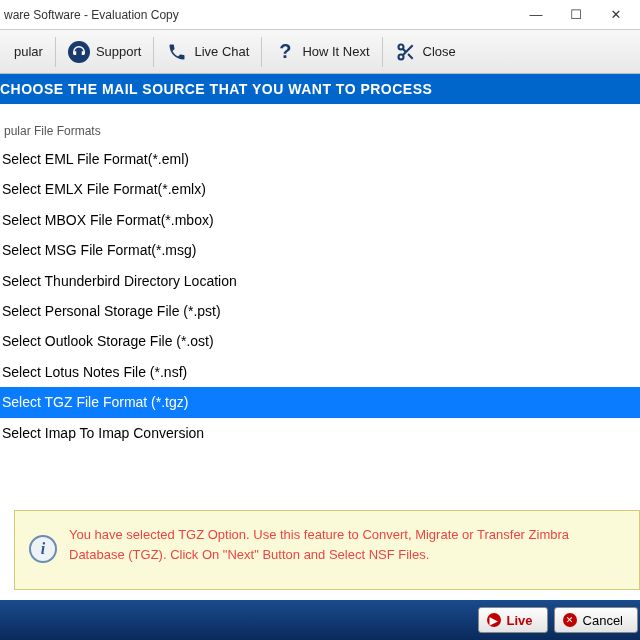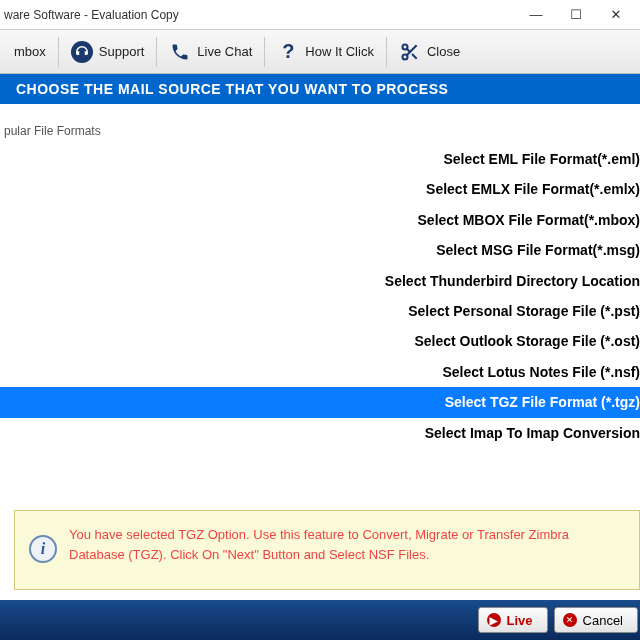--- a/index.html
+++ b/index.html
@@ -11,26 +11,26 @@
 .win-btn { width: 40px; height: 28px; display: flex; align-items: center; justify-content: center; font-size: 13px; color: #333; cursor: pointer; }
 
 .toolbar { height: 44px; background: linear-gradient(#f8f8f8,#e8e8e8); border-bottom: 1px solid #bbb; display: flex; align-items: center; padding: 0 4px; }
 .tool-item { display: flex; align-items: center; gap: 6px; padding: 4px 10px; font-size: 13px; color: #222; cursor: pointer; border-radius: 3px; }
 .tool-sep { width: 1px; height: 30px; background: #c8c8c8; margin: 0 2px; }
 .icon-circle { width: 22px; height: 22px; border-radius: 50%; background: #1a3a6e; display: flex; align-items: center; justify-content: center; color: #fff; font-size: 12px; font-weight: bold; }
 .icon-phone { width: 22px; height: 22px; display: flex; align-items: center; justify-content: center; color: #1a3a6e; }
 .icon-q { width: 22px; height: 22px; display: flex; align-items: center; justify-content: center; color: #1a3a6e; font-size: 20px; font-weight: bold; }
 .icon-x { width: 22px; height: 22px; display: flex; align-items: center; justify-content: center; color: #1a3a6e; }
 
-.banner { height: 30px; background: #0066cc; color: #fff; font-size: 14px; font-weight: bold; letter-spacing: 0.5px; display: flex; align-items: center; padding-left: 16px; }
+.banner { height: 30px; background: #0066cc; color: #fff; font-size: 14px; font-weight: bold; letter-spacing: 0.5px; display: flex; align-items: center; padding-left: 0; }
 
 .section-title { font-size: 12px; color: #555; padding: 20px 0 6px 4px; }
 
 .format-list { }
-.format-item { font-size: 14px; font-weight: bold; color: #000; padding: 4px 0 4px 2px; cursor: pointer; line-height: 1.6; text-align: right; }
+.format-item { font-size: 14px; font-weight: normal; color: #000; padding: 4px 0 4px 2px; cursor: pointer; line-height: 1.6; }
 .format-item.selected { background: #0a7cff; color: #fff; }
 
 .info-panel { position: absolute; left: 14px; right: 0; bottom: 50px; background: #fafad8; border: 1px solid #d4c97a; padding: 14px 14px 14px 54px; min-height: 80px; }
 .info-icon { position: absolute; left: 14px; top: 24px; width: 28px; height: 28px; border-radius: 50%; background: #eef2f6; border: 2px solid #6a8bb5; display: flex; align-items: center; justify-content: center; color: #2a5a9e; font-size: 16px; font-weight: bold; font-style: italic; font-family: Georgia, serif; }
 .info-text { font-size: 13px; color: #ef4444; line-height: 1.5; }
 
 .footer { position: absolute; left: 0; right: 0; bottom: 0; height: 40px; background: linear-gradient(#1a4b8c,#0a2a5c); display: flex; align-items: center; justify-content: flex-end; padding: 0 2px; gap: 6px; }
 .wiz-btn { height: 26px; padding: 0 14px 0 8px; background: linear-gradient(#fdfdfd,#e4e4e4); border: 1px solid #888; border-radius: 3px; display: flex; align-items: center; gap: 6px; font-size: 13px; cursor: pointer; }
 .wiz-btn.next { font-weight: bold; color: #c00000; }
 .wiz-icon-next { width: 14px; height: 14px; border-radius: 50%; background: #c00000; display: flex; align-items: center; justify-content: center; color: #fff; font-size: 10px; }
@@ -43,21 +43,21 @@
   <span class="titlebar-title">ware Software - Evaluation Copy</span>
   <div class="win-controls">
     <div class="win-btn">―</div>
     <div class="win-btn">☐</div>
     <div class="win-btn">✕</div>
   </div>
 </div>
 
 <div class="toolbar">
   <div class="tool-item">
-    <span>mbox</span>
+    <span>pular</span>
   </div>
   <div class="tool-sep"></div>
   <div class="tool-item">
     <span class="icon-circle">
       <svg width="14" height="14" viewBox="0 0 24 24" fill="none" stroke="#fff" stroke-width="2.5">
           <path d="M3 14v-2a9 9 0 0 1 18 0v2"></path>
           <path d="M21 14a2 2 0 0 1-2 2h-1v-4h1a2 2 0 0 1 2 2zM3 14a2 2 0 0 0 2 2h1v-4H5a2 2 0 0 0-2 2z" fill="#fff"></path>
         </svg>
     </span>
     <span>Support</span>
@@ -67,21 +67,21 @@
     <span class="icon-phone">
       <svg width="20" height="20" viewBox="0 0 24 24" fill="#1a3a6e">
           <path d="M6.6 10.8c1.4 2.8 3.8 5.2 6.6 6.6l2.2-2.2c.3-.3.7-.4 1-.2 1.1.4 2.4.6 3.6.6.6 0 1 .4 1 1V20c0 .6-.4 1-1 1C10.6 21 3 13.4 3 4c0-.6.4-1 1-1h3.4c.6 0 1 .4 1 1 0 1.2.2 2.5.6 3.6.1.3 0 .7-.2 1l-2.2 2.2z"></path>
         </svg>
     </span>
     <span>Live Chat</span>
   </div>
   <div class="tool-sep"></div>
   <div class="tool-item">
     <span class="icon-q">?</span>
-    <span>How It Click</span>
+    <span>How It Next</span>
   </div>
   <div class="tool-sep"></div>
   <div class="tool-item">
     <span class="icon-x">
       <svg width="20" height="20" viewBox="0 0 24 24" fill="none" stroke="#1a3a6e" stroke-width="2.5">
           <circle cx="6" cy="6" r="3"></circle>
           <circle cx="6" cy="18" r="3"></circle>
           <line x1="20" y1="4" x2="8.1" y2="15.9"></line>
           <line x1="14.5" y1="14.5" x2="20" y2="20"></line>
           <line x1="8.1" y1="8.1" x2="12" y2="12"></line>

